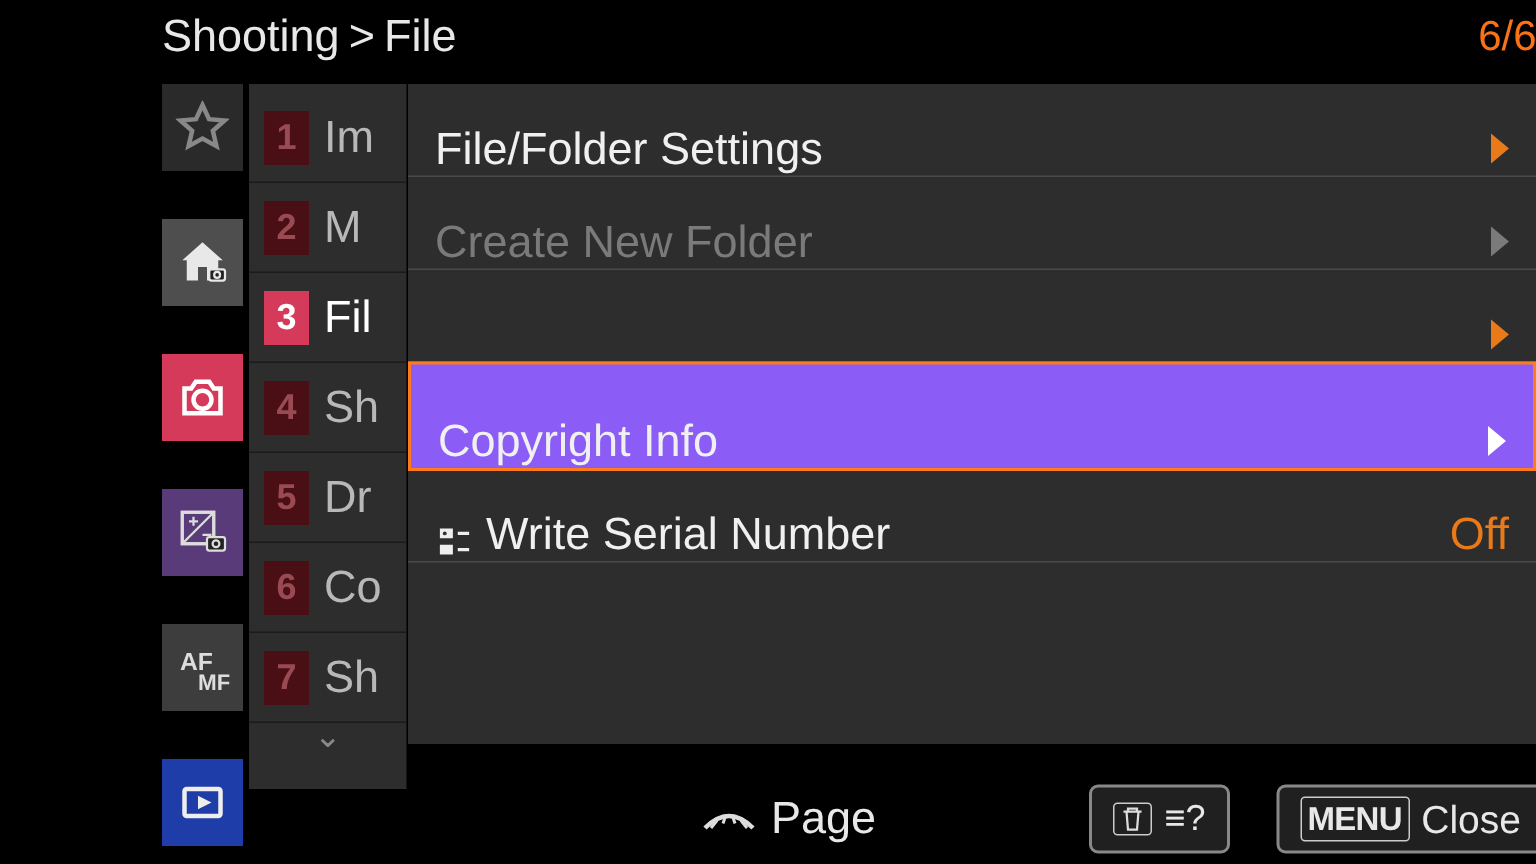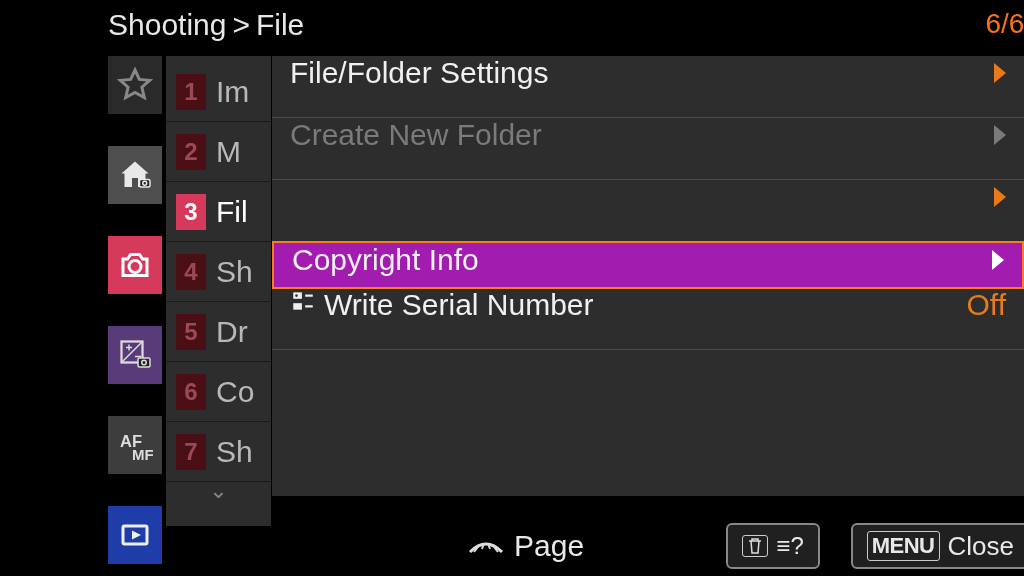--- a/index.html
+++ b/index.html
@@ -27,28 +27,28 @@
   
   .sublist { position: absolute; left: 130px; top: 56px; width: 105px; background: #2d2d2d; height: 470px; padding-top: 6px; }
   .subitem { height: 60px; display: flex; align-items: center; gap: 10px; padding-left: 10px; font-size: 30px; color: #d8d8d8; border-bottom: 1px solid #1b1b1b; }
   .subitem.active .num { background: #d63a5a; color: #fff; }
   .subitem .num { width: 30px; height: 36px; background: #4a0f14; color: #9a4a52; display: flex; align-items: center; justify-content: center; font-size: 24px; font-weight: bold; }
   .subitem .lbl { color: #b8b8b8; white-space: nowrap; overflow: hidden; }
   .subchev { text-align: center; color: #888; font-size: 22px; margin-top: -4px; }
 
   
   .mainlist { position: absolute; left: 236px; right: 36px; top: 56px; background: #2d2d2d; height: 440px; }
-  .row { height: 62px; display: flex; align-items: flex-start; padding: 0 18px; border-bottom: 1px solid #4a4a4a; font-size: 30px; position: relative; }
+  .row { height: 62px; display: flex; align-items: flex-end; padding: 0 18px; border-bottom: 1px solid #4a4a4a; font-size: 30px; position: relative; }
   .row.enabled { color: #f0f0f0; }
   .row.disabled { color: #7a7a7a; }
   .row .arrow { position: absolute; right: 18px; }
   .row .arrow.orange { color: #e87a1a; }
   .row .arrow.grey { color: #7a7a7a; }
   .row .arrow.white { color: #fff; }
-  .row.selected { background: #a21caf; border: 2px solid #ff7a1a; height: 48px; margin: -1px 0; }
+  .row.selected { background: #8b5cf6; border: 2px solid #ff7a1a; height: 73px; margin: -1px 0; }
   .row .value { position: absolute; right: 18px; color: #e87a1a; }
   .row .ico { margin-right: 8px; display: inline-flex; align-items: center; }
 
   .arrow-tri { display: inline-block; width: 0; height: 0; border-top: 10px solid transparent; border-bottom: 10px solid transparent; border-left: 12px solid currentColor; }
 
   
   .bottombar { position: absolute; left: 0; right: 0; bottom: 0; height: 60px; display: flex; align-items: center; justify-content: flex-end; gap: 31px; padding-right: 30px; }
   .pagectl { position: absolute; left: 430px; display: flex; align-items: center; gap: 8px; font-size: 30px; color: #e8e8e8; }
   .btn { border: 2px solid #888; border-radius: 6px; height: 46px; display: flex; align-items: center; padding: 0 14px; gap: 8px; font-size: 26px; color: #e8e8e8; background: #202020; }
   .btn .glyph { font-size: 22px; border: 1.5px solid #ccc; border-radius: 3px; padding: 1px 4px; display: inline-flex; align-items: center; }

